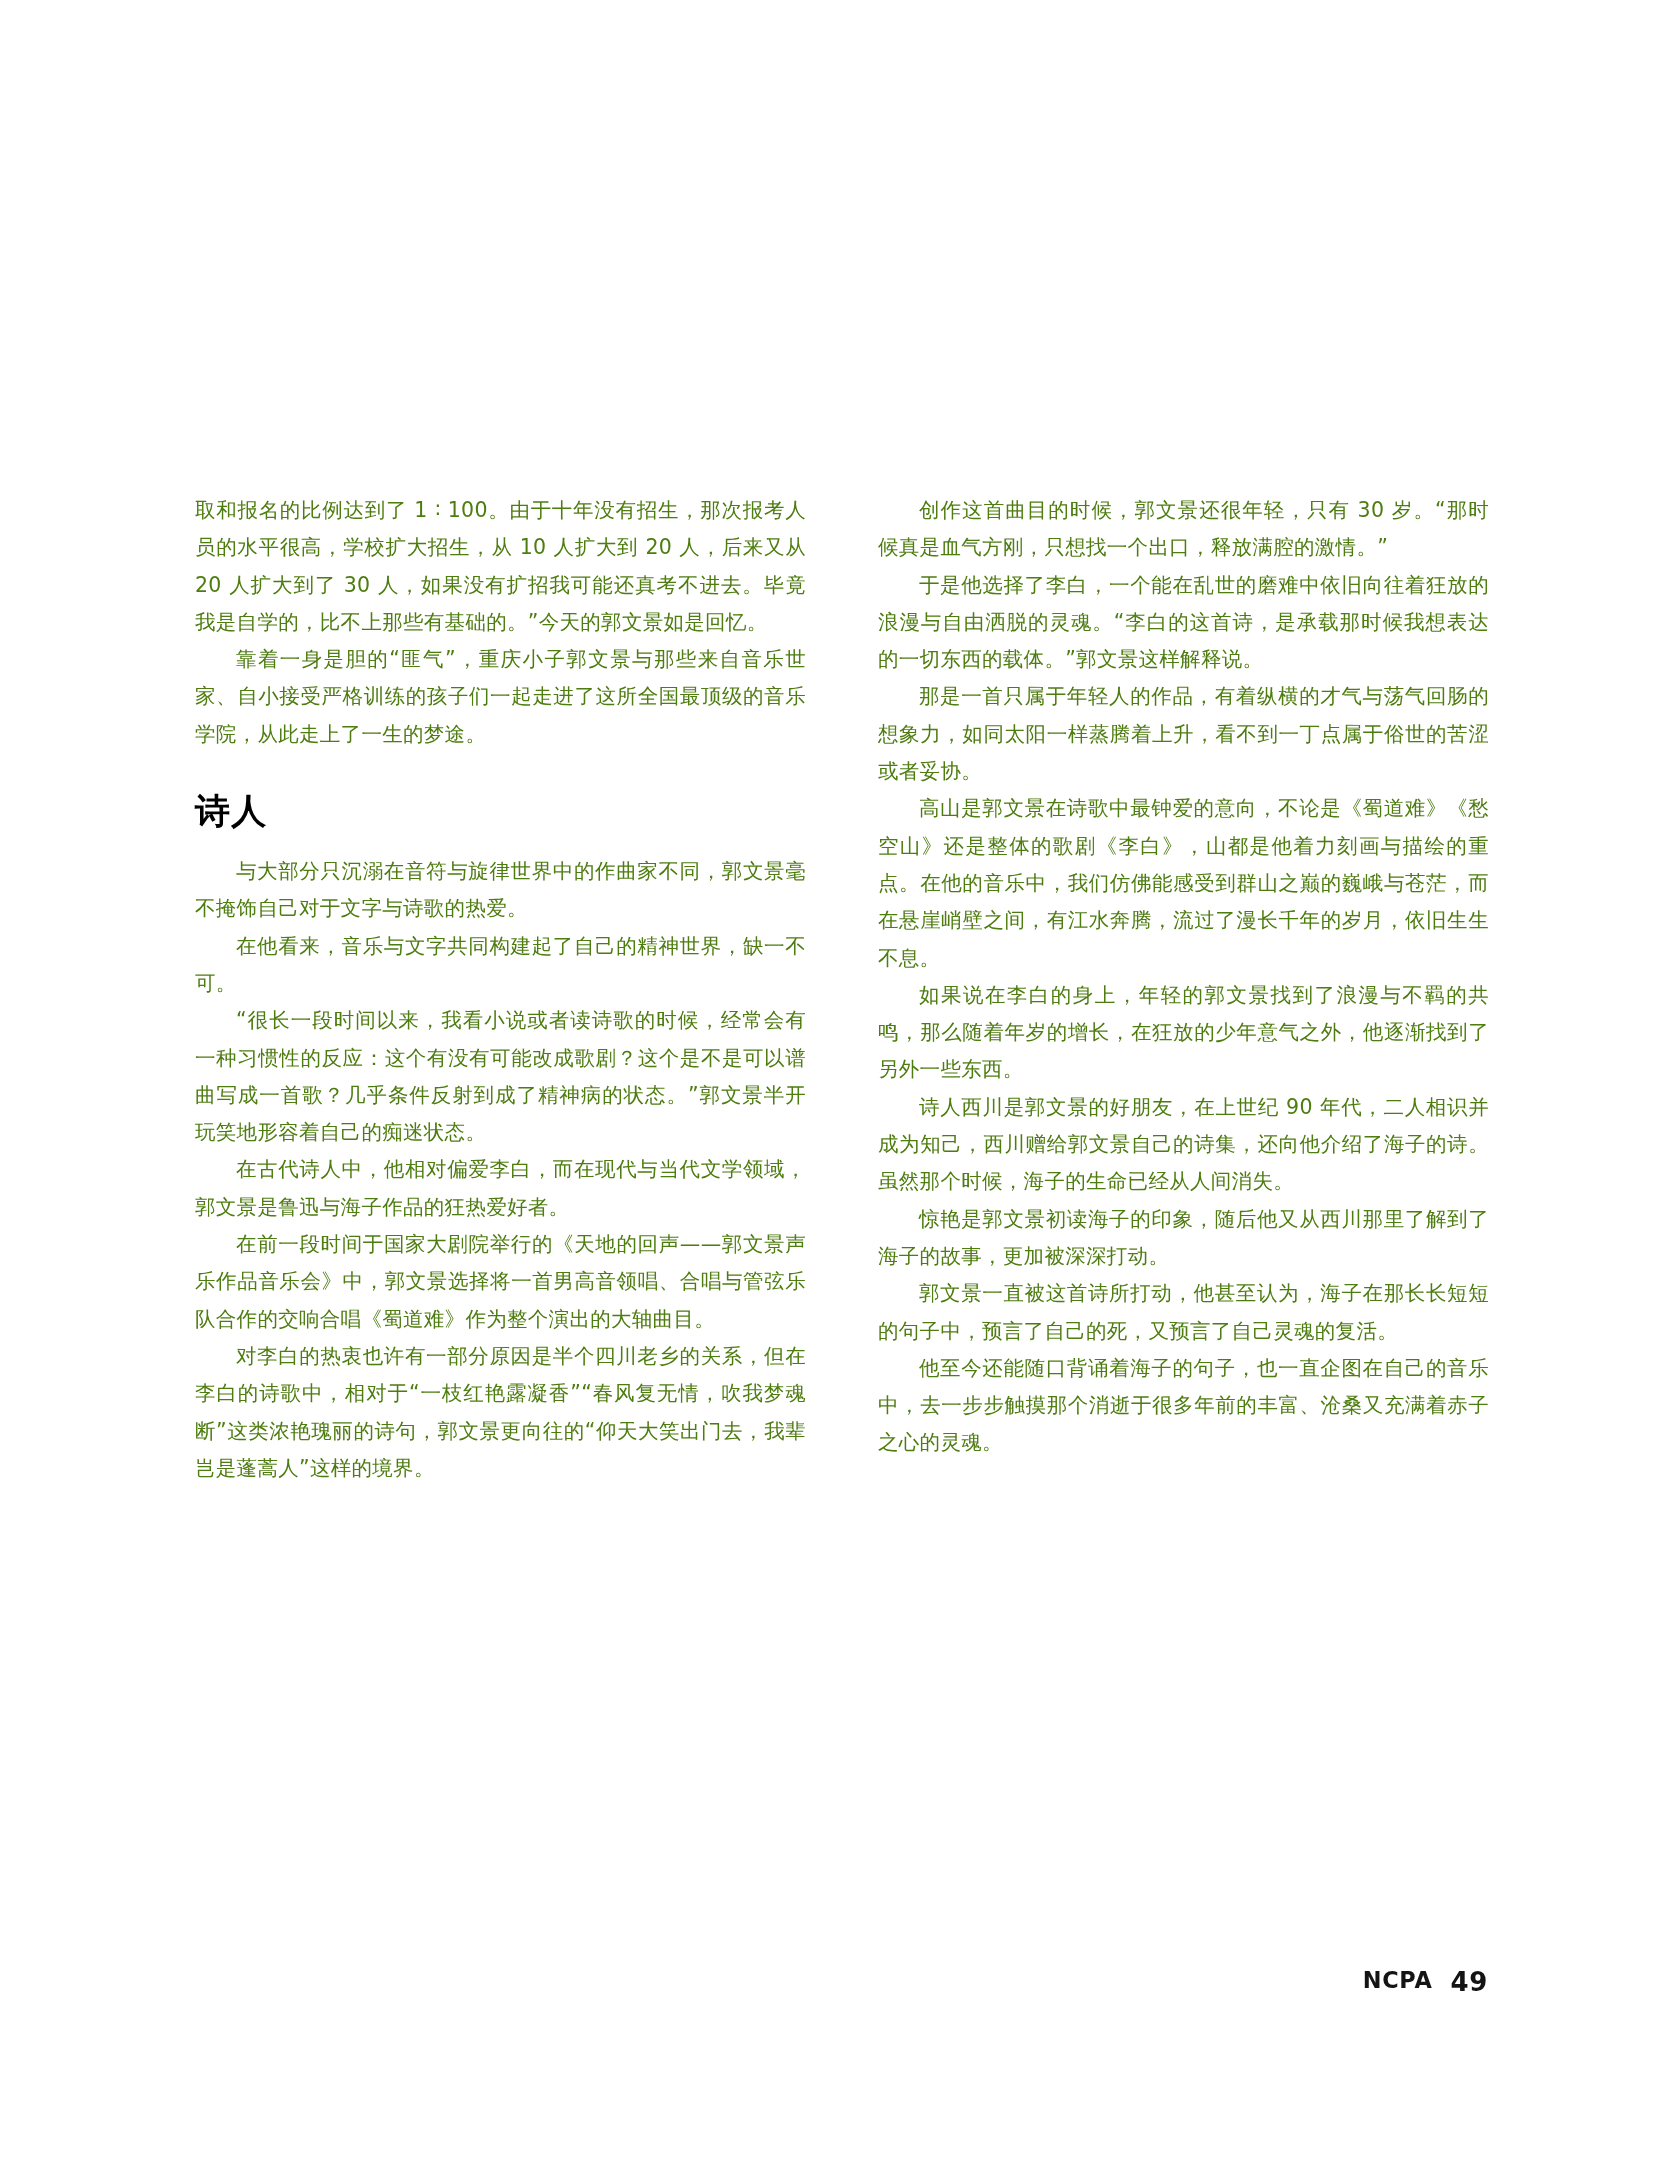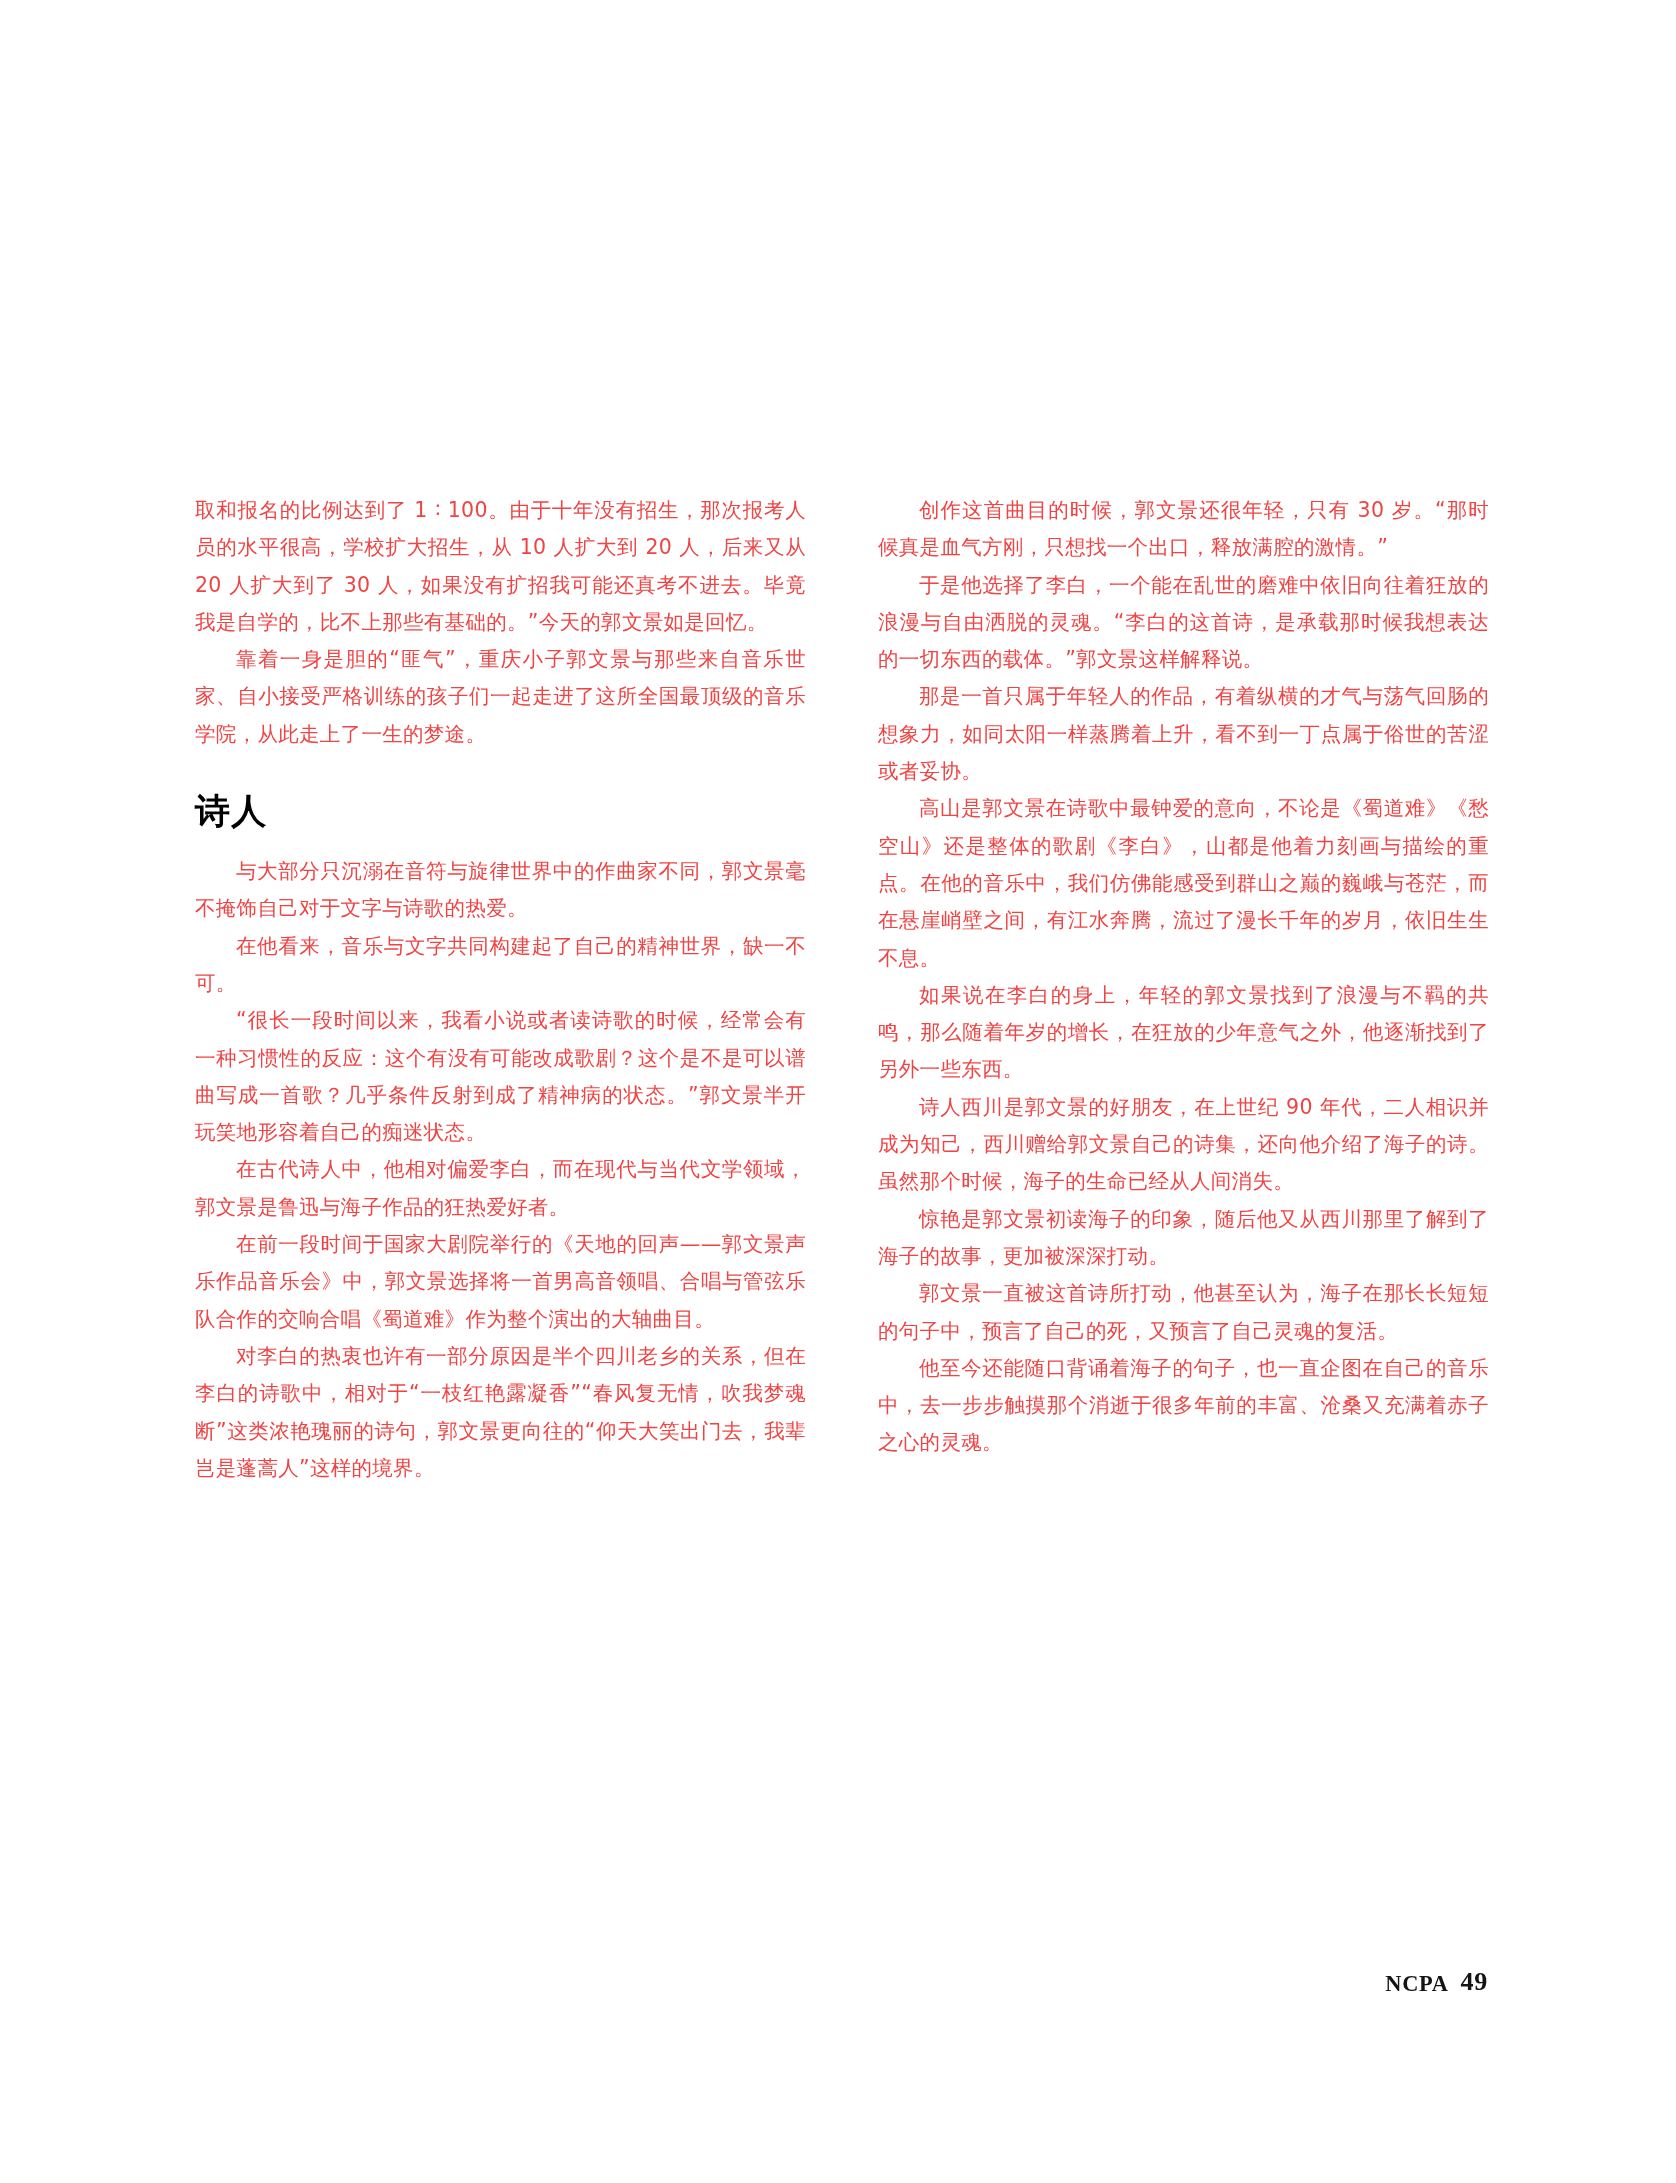--- a/index.html
+++ b/index.html
@@ -37,21 +37,21 @@
   .col {
     width: 611px;
   }
   p {
     margin: 0 0 0 0;
     font-size: 20.5px;
     line-height: 1.82;
     text-align: justify;
     text-justify: inter-ideograph;
     letter-spacing: 0.3px;
-    color: #ef4444;
+    color: #4d7c0f;
     font-weight: 400;
   }
   p.indent {
     text-indent: 2em;
   }
   .section-heading {
     font-size: 35px;
     font-weight: bold;
     line-height: 1.4;
     margin: 34px 0 17px 0;
@@ -60,23 +60,22 @@
   }
   .footer {
     position: absolute;
     right: 188px;
     bottom: 186px;
     font-size: 22.4px;
     font-weight: bold;
     letter-spacing: 0.7px;
     color: #141414;
     display: flex;
-    align-items: flex-end;
-    gap: 12px;
-    font-family: Liberation Serif, serif;
+    align-items: flex-start;
+    gap: 18px;
   }
   .footer .label { font-size: 22.4px; font-weight: bold; }
   .footer .num { font-size: 26px; font-weight: bold; }
 </style>
 </head>
 <body>
 
 <div class="page">
 
   <div class="content">

